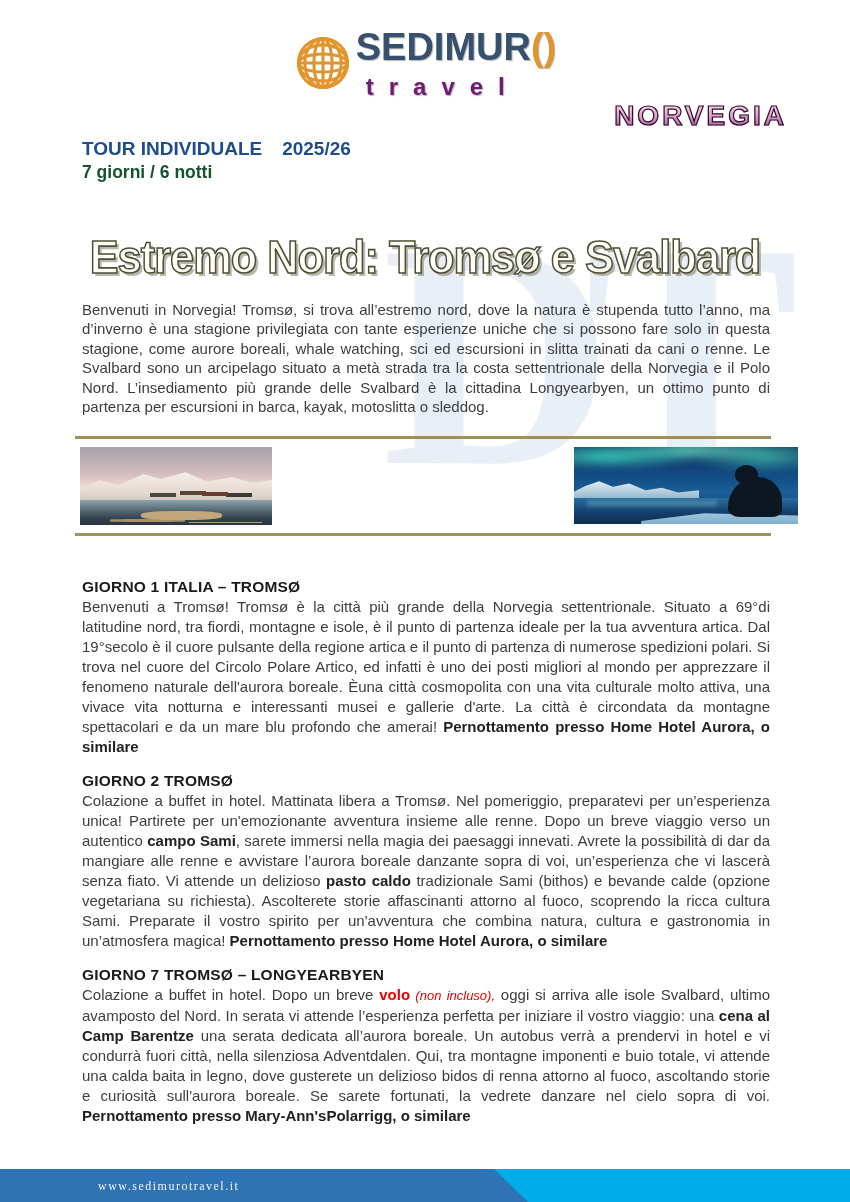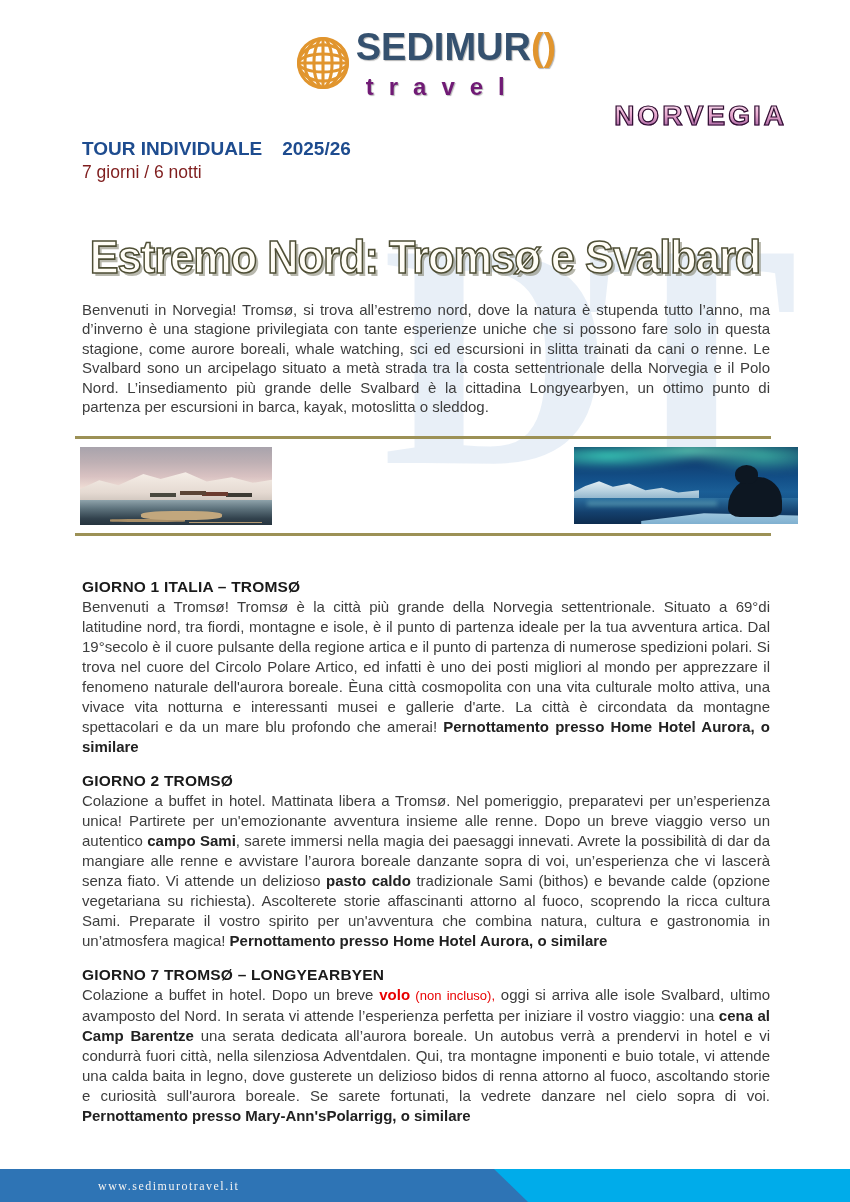--- a/index.html
+++ b/index.html
@@ -24,21 +24,21 @@
   .logo-sub { font-size:24px; font-weight:800; color:#701a75; letter-spacing:15px; margin-top:-3px;
     padding-left:10px; text-shadow:1px 1px 1px rgba(40,40,40,0.35); }
 
   .region { text-align:right; margin:0 63px 0 0; font-size:28px; font-weight:700; letter-spacing:3px;
     background:linear-gradient(180deg,#f9dff0 5%,#e8a7ce 45%,#8d4991 100%);
     -webkit-background-clip:text; background-clip:text; color:transparent;
     -webkit-text-stroke:1.2px #2c1030; line-height:1.1; }
 
   .tour-label { margin:6px 0 0 82px; color:#1e4c8f; font-size:19px; font-weight:bold; }
   .tour-label .season { margin-left:20px; }
-  .duration { margin:2px 15px 0 82px; font-size:17.5px; font-weight:normal; color:#7f1d1d; }
+  .duration { margin:2px 15px 0 82px; font-size:17.5px; font-weight:bold; color:#14532d; }
 
   .doc-title { margin-top:50px; text-align:center; font-size:47px; font-weight:bold;
     color:#fffdf6; -webkit-text-stroke:1.6px #4e4e35;
     text-shadow:3px 3px 0 rgba(125,125,105,0.55);
     transform:scaleX(0.92); transform-origin:center; letter-spacing:-1px; line-height:1; }
 
   .intro { margin:20px 80px 0 82px; font-size:15px; line-height:19.5px; color:#3d3d3d;
     text-align:justify; }
 
   .rule { height:3px; background:#9c9156; margin:0 79px 0 75px; }
@@ -83,21 +83,21 @@
   .pr-person-head { right:40px; bottom:40px; width:23px; height:19px; background:#0d1722;
     border-radius:50% 50% 42% 45%; }
 
   
   .day { margin:0 80px 0 82px; }
   .day-1 { margin-top:42px; }
   .day-heading { font-size:15.5px; font-weight:bold; color:#1a1a1a; letter-spacing:0.2px; margin-top:15px; }
   .day-para { font-size:15px; line-height:20px; color:#3d3d3d; text-align:justify; margin-top:1px; }
   .b { font-weight:bold; color:#222; }
   .rb { font-weight:bold; color:#e80000; }
-  .rs { color:#e80000; font-size:13px; }
+  .rs { color:#e80000; font-size:13px;font-style:italic; }
 
   
   .footer { position:absolute; left:0; right:0; bottom:0; height:33px; background:#00acea; z-index:2; }
   .footer-left { position:absolute; left:0; top:0; bottom:0; width:530px; background:#2e74b5;
     clip-path:polygon(0 0,494px 0,528px 100%,0 100%); }
   .footer-url { position:absolute; left:98px; top:50%; transform:translateY(-50%); color:#f2f2f2;
     font-family:"Liberation Serif", serif; font-size:12px; letter-spacing:1.5px; text-decoration:none; }
 </style>
 </head>
 <body>

